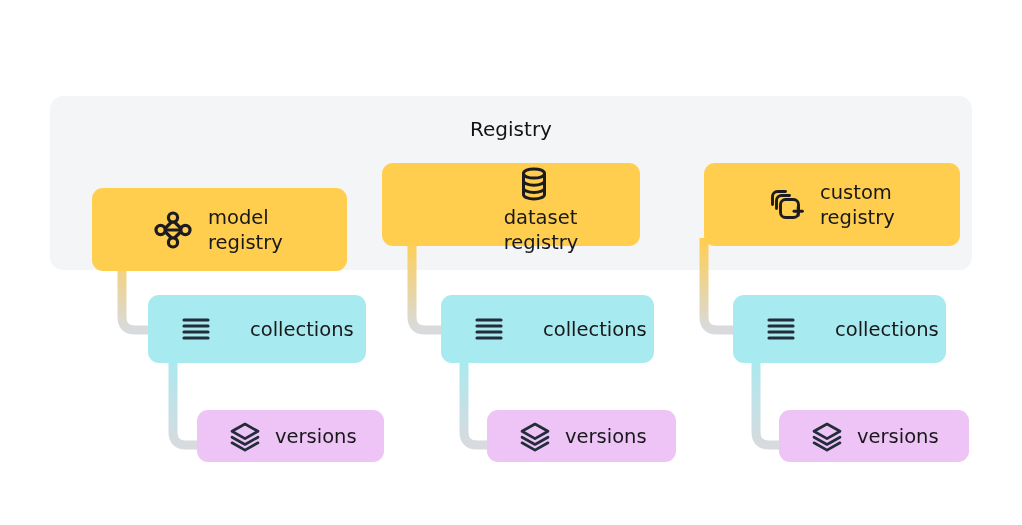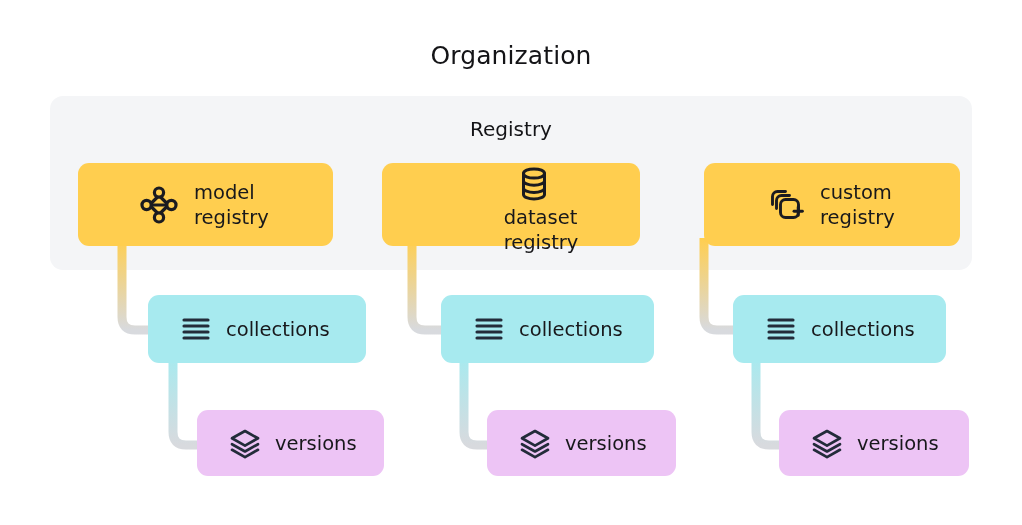--- a/index.html
+++ b/index.html
@@ -89,56 +89,56 @@
 
   
   .card.registry {
     top: 163px;
     height: 83px;
     background: #ffce4f;
     padding-left: 60px;
   }
   .card.registry .card-icon { width: 42px; height: 42px; margin-right: 14px; }
 
-  #card-model-registry  { left: 78px;  width: 255px; }
+  #card-model-registry  { left: 92px;  width: 255px; margin-top: 25px; }
   #card-dataset-registry{ left: 382px; width: 258px; flex-direction: column; }
   #card-custom-registry { left: 704px; width: 256px; }
 
   
   .card.collections {
     top: 295px;
     height: 68px;
     background: #a7eaef;
     padding-left: 32px;
+    gap: 24px;
   }
   .card.collections .card-icon { width: 32px; height: 32px; margin-right: 14px; }
   #card-collections-1 { left: 148px; width: 218px; }
   #card-collections-2 { left: 441px; width: 213px; }
   #card-collections-3 { left: 733px; width: 213px; }
 
   
   .card.versions {
     top: 410px;
-    height: 66px;
+    height: 52px;
     background: #edc4f5;
     padding-left: 32px;
   }
   .card.versions .card-icon { width: 32px; height: 32px; margin-right: 14px; }
   #card-versions-1 { left: 197px; width: 187px; }
   #card-versions-2 { left: 487px; width: 189px; }
   #card-versions-3 { left: 779px; width: 190px; }
 
   .icon-svg { display: block; }
 </style>
 </head>
 <body>
 
 <div id="canvas">
 
-  <div id="org-title">Organization</div>
 
   <div id="registry-panel">
     <div id="registry-label">Registry</div>
   </div>
 
   <svg id="connectors" viewBox="0 0 1022 525" width="1022" height="525">
     <defs>
       <linearGradient id="gradYellow1" x1="0" y1="0" x2="0" y2="1">
         <stop offset="0%" stop-color="#ffce4f"></stop>
         <stop offset="100%" stop-color="#d8dade"></stop>

